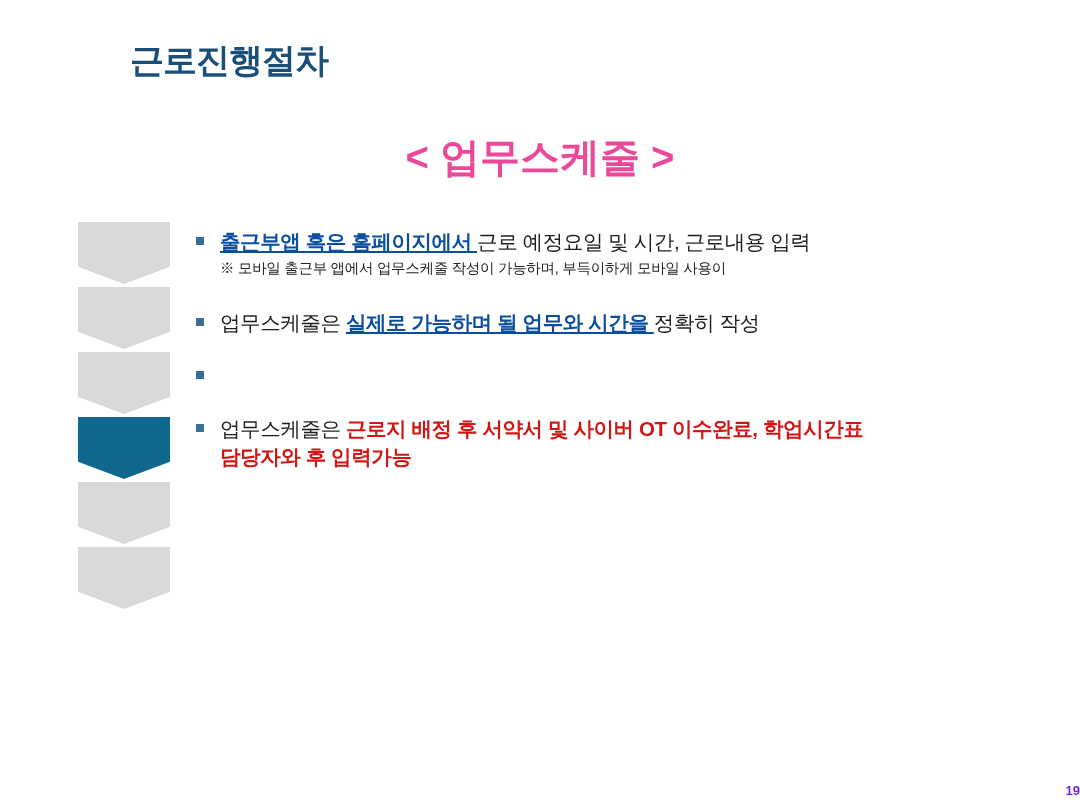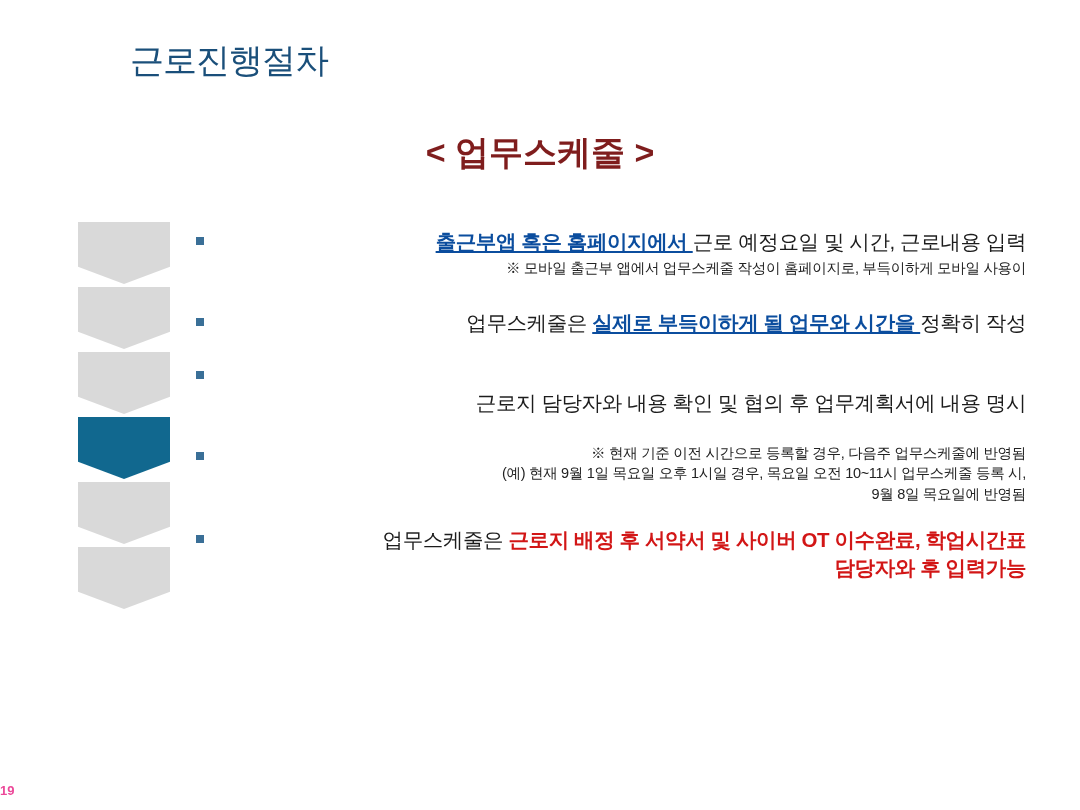--- a/index.html
+++ b/index.html
@@ -20,35 +20,35 @@
     width: 1080px;
     height: 810px;
   }
 
   
   .slide-title {
     position: absolute;
     left: 130px;
     top: 38px;
     font-size: 34px;
-    font-weight: normal;
+    font-weight: bold;
     color: #1a4f7a;
     letter-spacing: -1px;
   }
 
   
   .sub-title {
     position: absolute;
     left: 0;
     top: 130px;
     width: 1080px;
     text-align: center;
-    font-size: 34px;
-    font-weight: bold;
-    color: #7f1d1d;
+    font-size: 40px;
+    font-weight: bold;
+    color: #ec4899;
     letter-spacing: 0px;
   }
 
   
   .chevrons {
     position: absolute;
     left: 78px;
     top: 222px;
     width: 92px;
   }
@@ -63,21 +63,20 @@
   .chev-item.active {
     background: #11688f;
   }
 
   
   .content {
     position: absolute;
     left: 196px;
     top: 228px;
     width: 830px;
-    text-align: right;
   }
   .bullet-block {
     position: relative;
   }
   .bullet-mark {
     position: absolute;
     left: 0;
     top: 9px;
     width: 8px;
     height: 8px;
@@ -115,24 +114,24 @@
   .gap-2 { margin-bottom: 26px; }
   .gap-3 { margin-bottom: 26px; }
   .gap-4 { margin-bottom: 22px; }
 
   
   .page-number {
     position: absolute;
     left: 0;
     bottom: 12px;
     width: 1080px;
-    text-align: left;
+    text-align: right;
     font-size: 13px;
     font-weight: bold;
-    color: #ec4899;
+    color: #6d28d9;
   }
 </style>
 </head>
 <body>
 
 <div class="slide">
 
   <div class="slide-title">근로진행절차</div>
 
   <div class="sub-title">&lt; 업무스케줄 &gt;</div>
@@ -148,52 +147,46 @@
 
   <div class="content">
 
     <div class="bullet-block gap-1">
       <span class="bullet-mark"></span>
       <div class="bullet-body">
         <div class="bullet-main">
           <span class="blue-ul">출근부앱 혹은 홈페이지에서 </span><span>근로 예정요일 및 시간, 근로내용 입력</span>
         </div>
         <div class="note">
-          <span>※ 모바일 출근부 앱에서 업무스케줄 작성이 홈페이지로, 부득이하게 모바일 사용이</span><br>
+          <span>※ 모바일 출근부 앱에서 업무스케줄 작성이 가능하며, 부득이하게 모바일 사용이</span><br>
         </div>
       </div>
     </div>
 
     <div class="bullet-block gap-2">
       <span class="bullet-mark"></span>
       <div class="bullet-body">
         <div class="bullet-main">
-          <span>업무스케줄은 </span><span class="blue-ul">실제로 부득이하게 될 업무와 시간을 </span><span>정확히 작성</span>
+          <span>업무스케줄은 </span><span class="blue-ul">실제로 가능하며 될 업무와 시간을 </span><span>정확히 작성</span>
         </div>
       </div>
     </div>
 
     <div class="bullet-block gap-3">
       <span class="bullet-mark"></span>
       <div class="bullet-body">
         <div class="bullet-main">
           <br>
-          <span>근로지 담당자와 내용 확인 및 협의 후 업무계획서에 내용 명시</span>
         </div>
       </div>
     </div>
 
     <div class="bullet-block gap-4">
       <span class="bullet-mark"></span>
       <div class="bullet-body">
-        <div class="note">
-          <span>※ 현재 기준 이전 시간으로 등록할 경우, 다음주 업무스케줄에 반영됨</span><br>
-          <span>(예) 현재 9월 1일 목요일 오후 1시일 경우, 목요일 오전 10~11시 업무스케줄 등록 시,</span><br>
-          <span class="indent2">9월 8일 목요일에 반영됨</span>
-        </div>
       </div>
     </div>
 
     <div class="bullet-block">
       <span class="bullet-mark"></span>
       <div class="bullet-body">
         <div class="bullet-main">
           <span>업무스케줄은 </span><span class="red">근로지 배정 후 서약서 및 사이버 OT 이수완료, 학업시간표</span><br>
           <span class="red">담당자와 후 입력가능</span>
         </div>

